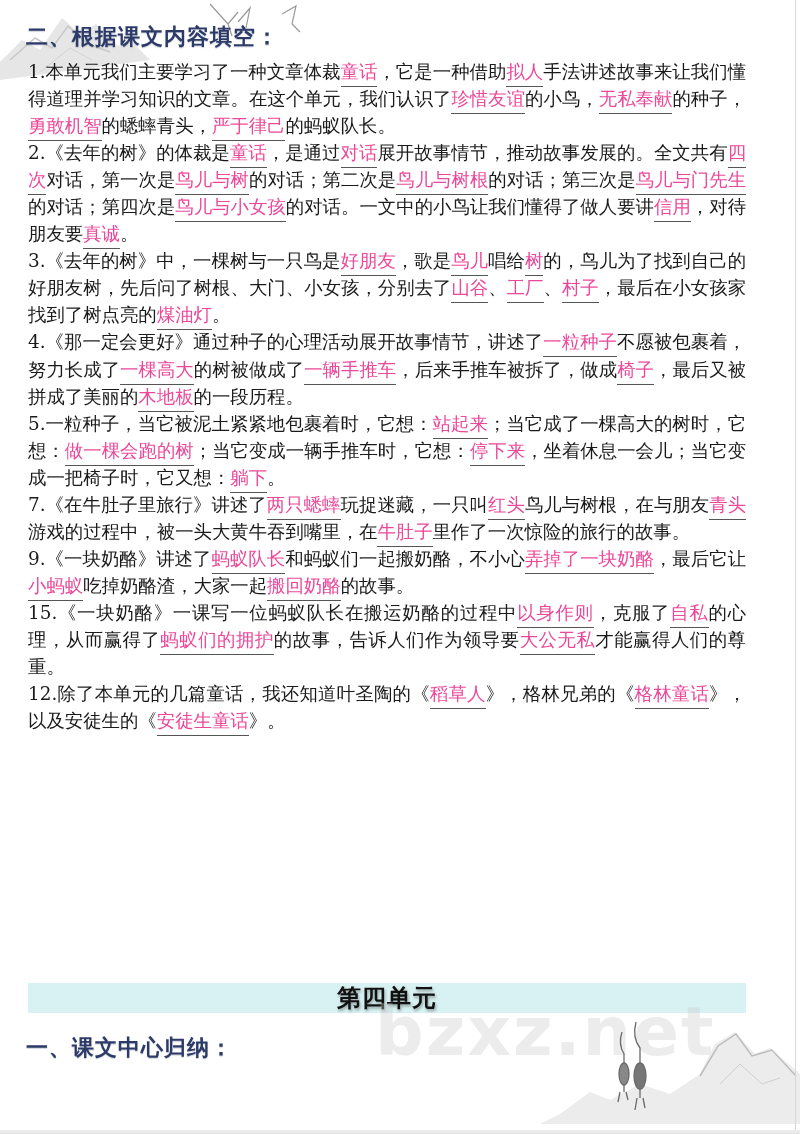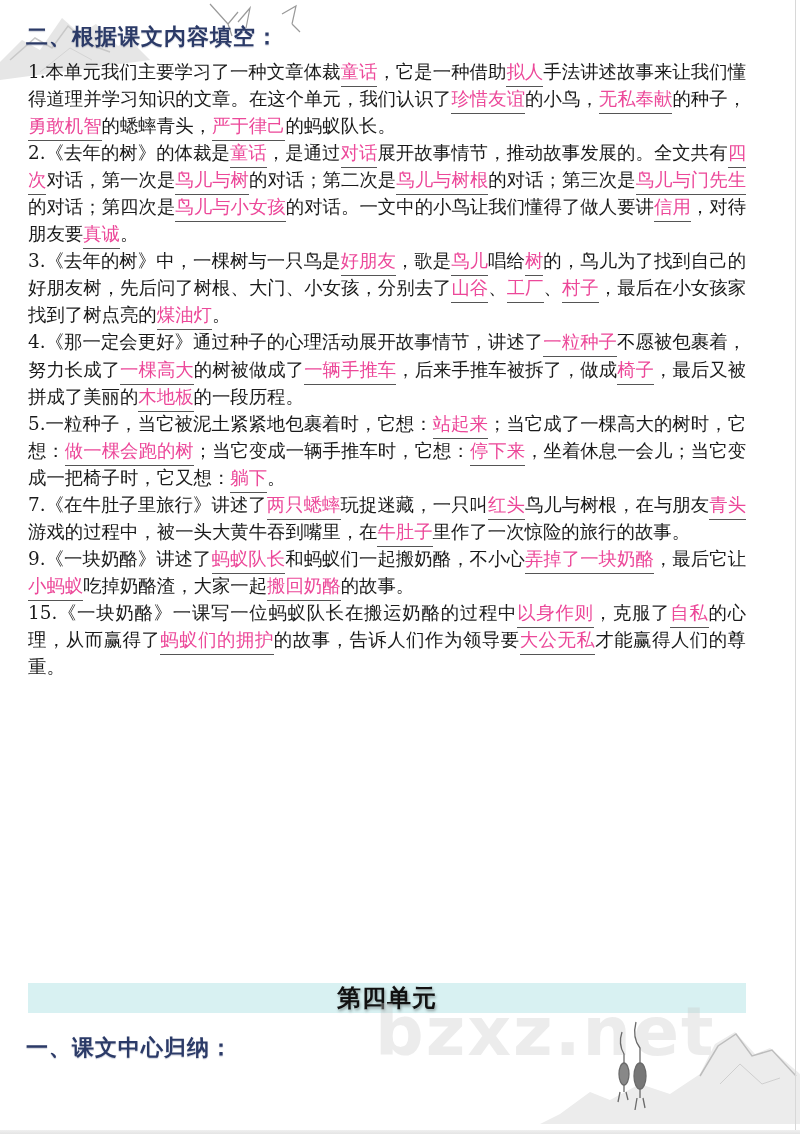--- a/index.html
+++ b/index.html
@@ -81,20 +81,21 @@
 
 <div class="content" id="content">
     <p class="para"><span>1.</span><span>本单元我们主要学习了一种文章体裁</span><span class="blank">童话</span><span>，它是一种借助</span><span class="blank">拟人</span><span>手法讲述故事来让我们懂得道理并学习知识的文章。在这个单元，我们认识了</span><span class="blank">珍惜友谊</span><span>的小鸟，</span><span class="blank">无私奉献</span><span>的种子，</span><span class="blank">勇敢机智</span><span>的蟋蟀青头，</span><span class="blank">严于律己</span><span>的蚂蚁队长。</span></p>
     <p class="para"><span>2.</span><span>《去年的树》的体裁是</span><span class="blank">童话</span><span>，是通过</span><span class="blank">对话</span><span>展开故事情节，推动故事发展的。全文共有</span><span class="blank">四次</span><span>对话，第一次是</span><span class="blank">鸟儿与树</span><span>的对话；第二次是</span><span class="blank">鸟儿与树根</span><span>的对话；第三次是</span><span class="blank">鸟儿与门先生</span><span>的对话；第四次是</span><span class="blank">鸟儿与小女孩</span><span>的对话。一文中的小鸟让我们懂得了做人要讲</span><span class="blank">信用</span><span>，对待朋友要</span><span class="blank">真诚</span><span>。</span></p>
     <p class="para"><span>3.</span><span>《去年的树》中，一棵树与一只鸟是</span><span class="blank">好朋友</span><span>，歌是</span><span class="blank">鸟儿</span><span>唱给</span><span class="blank">树</span><span>的，鸟儿为了找到自己的好朋友树，先后问了树根、大门、小女孩，分别去了</span><span class="blank">山谷</span><span>、</span><span class="blank">工厂</span><span>、</span><span class="blank">村子</span><span>，最后在小女孩家找到了树点亮的</span><span class="blank">煤油灯</span><span>。</span></p>
     <p class="para"><span>4.</span><span>《那一定会更好》通过种子的心理活动展开故事情节，讲述了</span><span class="blank">一粒种子</span><span>不愿被包裹着，努力长成了</span><span class="blank">一棵高大</span><span>的树被做成了</span><span class="blank">一辆手推车</span><span>，后来手推车被拆了，做成</span><span class="blank">椅子</span><span>，最后又被拼成了美丽的</span><span class="blank">木地板</span><span>的一段历程。</span></p>
     <p class="para"><span>5.</span><span>一粒种子，当它被泥土紧紧地包裹着时，它想：</span><span class="blank">站起来</span><span>；当它成了一棵高大的树时，它想：</span><span class="blank">做一棵会跑的树</span><span>；当它变成一辆手推车时，它想：</span><span class="blank">停下来</span><span>，坐着休息一会儿；当它变成一把椅子时，它又想：</span><span class="blank">躺下</span><span>。</span></p>
     <p class="para"><span>7.</span><span>《在牛肚子里旅行》讲述了</span><span class="blank">两只蟋蟀</span><span>玩捉迷藏，一只叫</span><span class="blank">红头</span><span>鸟儿与树根，在与朋友</span><span class="blank">青头</span><span>游戏的过程中，被一头大黄牛吞到嘴里，在</span><span class="blank">牛肚子</span><span>里作了一次惊险的旅行的故事。</span></p>
     <p class="para"><span>9.</span><span>《一块奶酪》讲述了</span><span class="blank">蚂蚁队长</span><span>和蚂蚁们一起搬奶酪，不小心</span><span class="blank">弄掉了一块奶酪</span><span>，最后它让</span><span class="blank">小蚂蚁</span><span>吃掉奶酪渣，大家一起</span><span class="blank">搬回奶酪</span><span>的故事。</span></p>
     <p class="para"><span>15.</span><span>《一块奶酪》一课写一位蚂蚁队长在搬运奶酪的过程中</span><span class="blank">以身作则</span><span>，克服了</span><span class="blank">自私</span><span>的心理，从而赢得了</span><span class="blank">蚂蚁们的拥护</span><span>的故事，告诉人们作为领导要</span><span class="blank">大公无私</span><span>才能赢得人们的尊重。</span></p>
+    <p class="para"><span>12.</span><span>除了本单元的几篇童话，我还知道叶圣陶的《</span><span class="blank">稻草人</span><span>》，格林兄弟的《</span><span class="blank">格林童话</span><span>》，以及安徒生的《</span><span class="blank">安徒生童话</span><span>》。</span></p>
   </div>
 
 <div class="banner">
   <span class="banner-title">第四单元</span>
 </div>
 
 <div class="watermark">bzxz.net</div>
 
 <div class="section-heading" id="h-sec1">一、课文中心归纳：</div>
 

